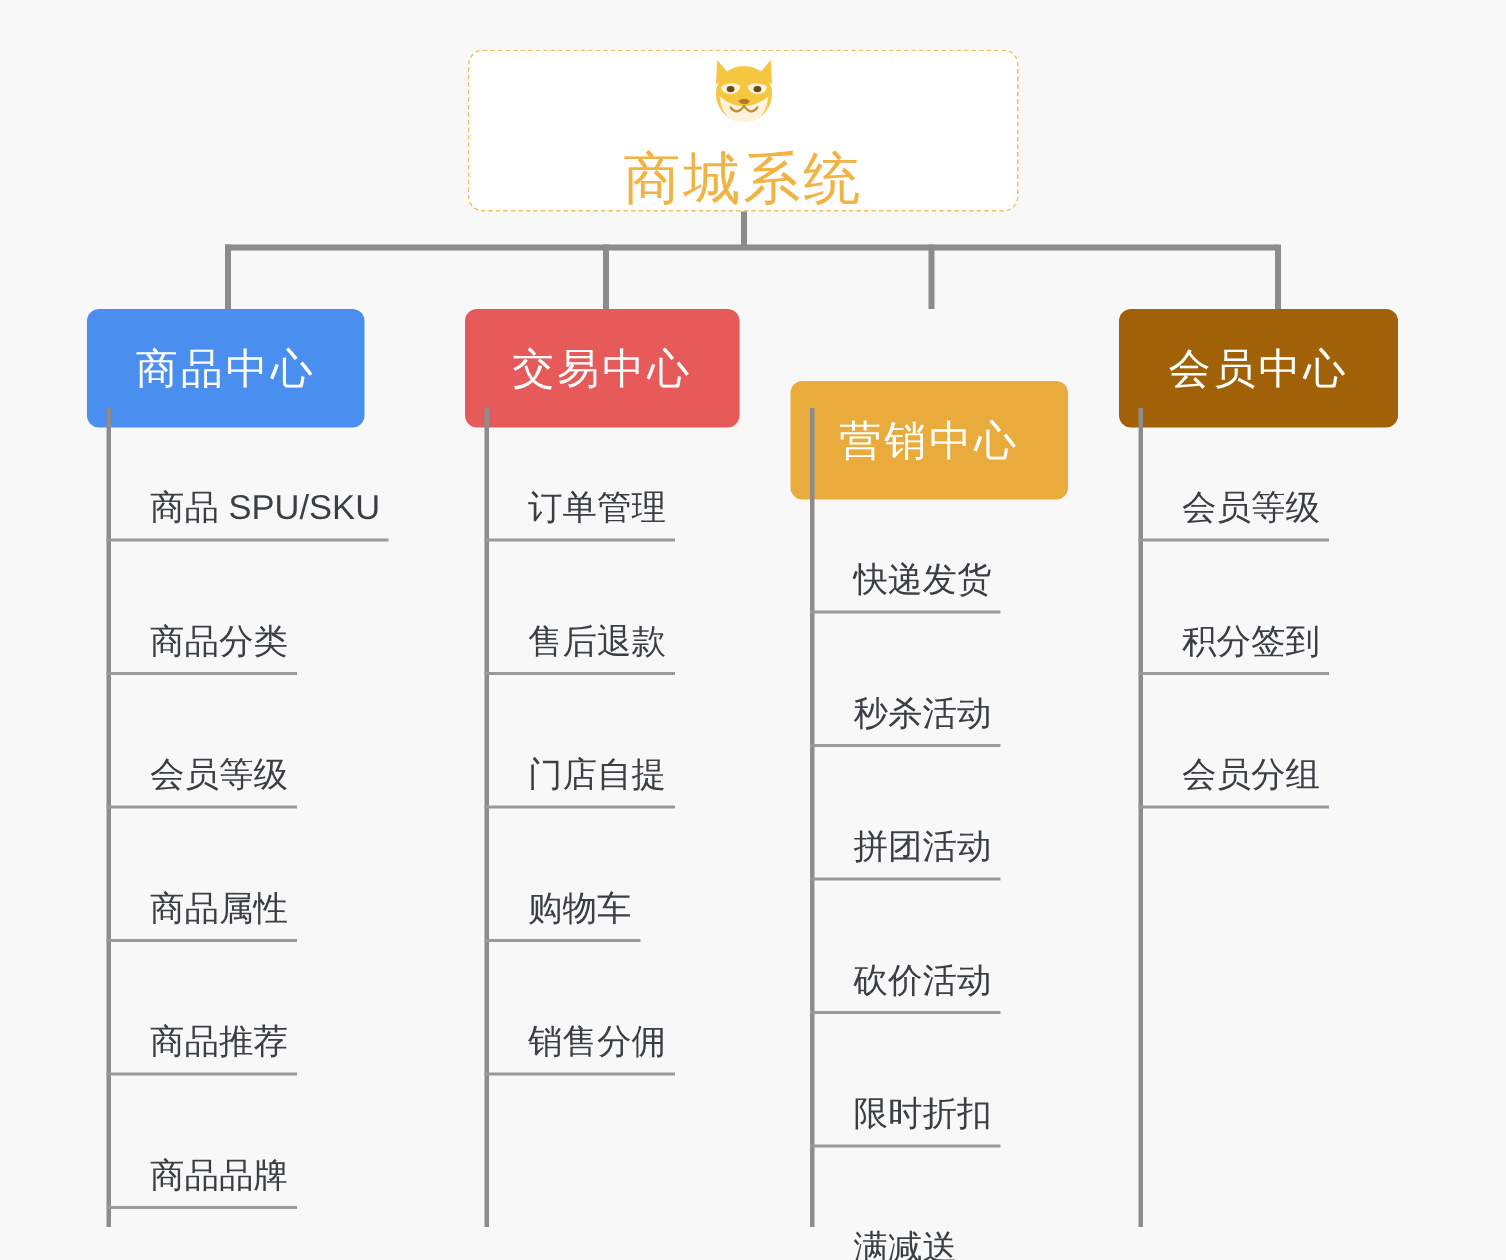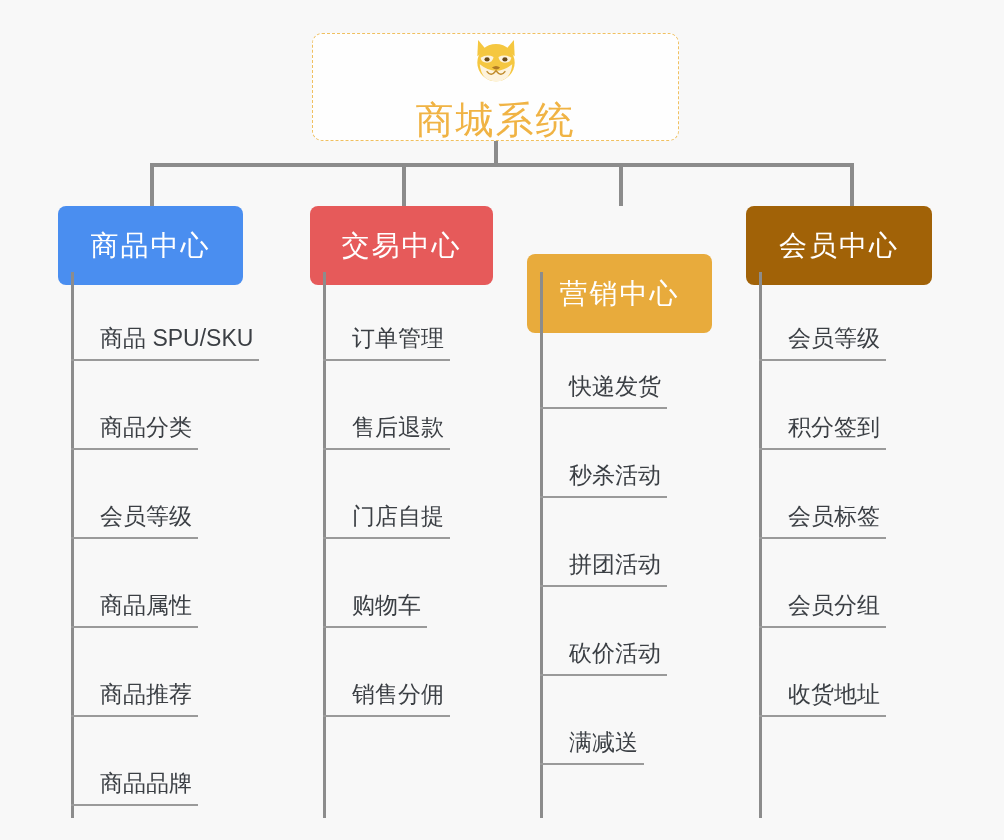--- a/index.html
+++ b/index.html
@@ -195,42 +195,39 @@
       <div class="leaf">
           <span class="leaf-label">秒杀活动</span>
         </div>
       <div class="leaf">
           <span class="leaf-label">拼团活动</span>
         </div>
       <div class="leaf">
           <span class="leaf-label">砍价活动</span>
         </div>
       <div class="leaf">
+          <span class="leaf-label">限时折扣</span>
+        </div>
+      <div class="leaf">
           <span class="leaf-label">满减送</span>
         </div>
     </div>
   </div>
 
   <div class="branch" style="left:746px;width:186px">
     <div class="branch-head c-green">
       <span>会员中心</span>
     </div>
     <div class="spine" style="height:546px"></div>
     <div class="items">
       <div class="leaf">
           <span class="leaf-label">会员等级</span>
         </div>
       <div class="leaf">
           <span class="leaf-label">积分签到</span>
         </div>
       <div class="leaf">
-          <span class="leaf-label">会员标签</span>
-        </div>
-      <div class="leaf">
           <span class="leaf-label">会员分组</span>
         </div>
-      <div class="leaf">
-          <span class="leaf-label">收货地址</span>
-        </div>
     </div>
   </div>
 
 </div>
 
 </body></html>

